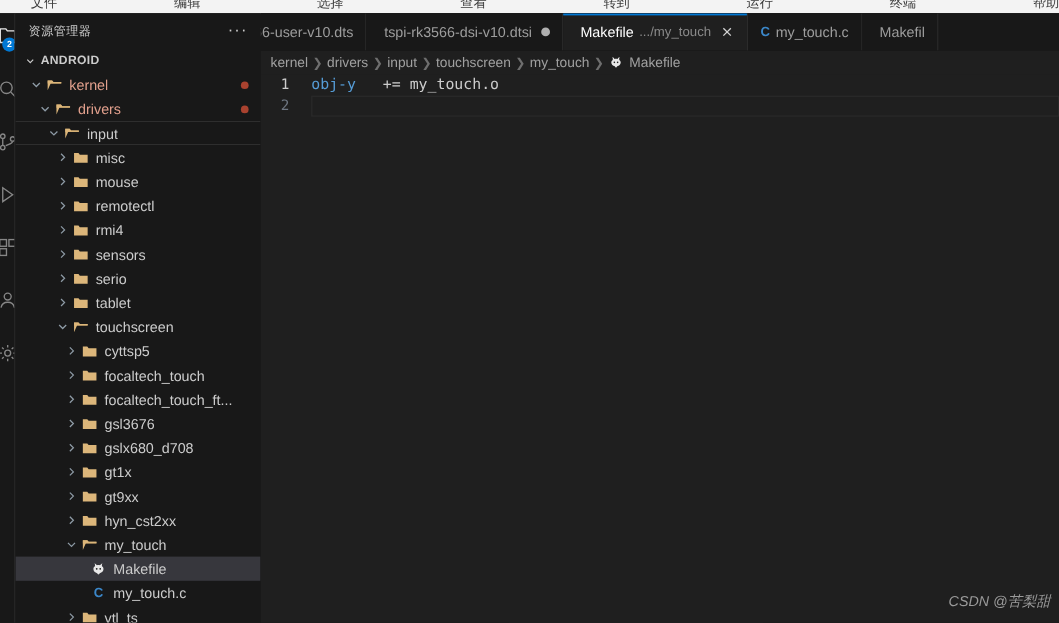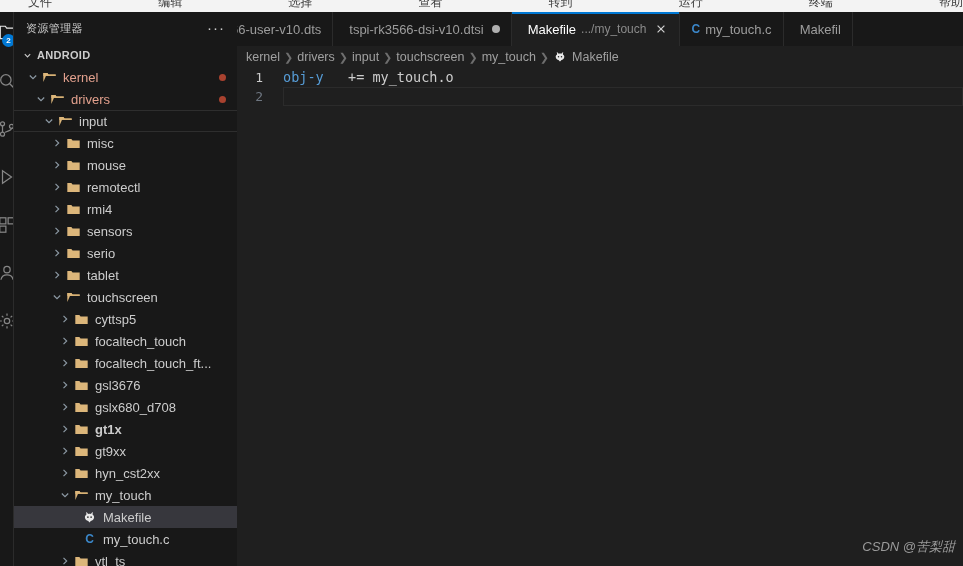--- a/index.html
+++ b/index.html
@@ -443,21 +443,21 @@
             <path d="M3.5 1.8L6.7 5 3.5 8.2"></path>
           </svg>
         </span>
         <span class="fico">
           <svg viewBox="0 0 16 16">
             <path d="M1.4 3.3h4.3l1.3 1.6h7.6v7.9H1.4z" fill="#dcb67a"></path>
           </svg>
         </span>
         <span class="lbl">gslx680_d708</span>
       </div>
-      <div class="row" style="padding-left: 44px; font-weight: bold;">
+      <div class="row" style="padding-left: 44px;">
         <span class="chev">
           <svg viewBox="0 0 10 10" fill="none" stroke="#8d9aa5" stroke-width="1.15">
             <path d="M3.5 1.8L6.7 5 3.5 8.2"></path>
           </svg>
         </span>
         <span class="fico">
           <svg viewBox="0 0 16 16">
             <path d="M1.4 3.3h4.3l1.3 1.6h7.6v7.9H1.4z" fill="#dcb67a"></path>
           </svg>
         </span>

